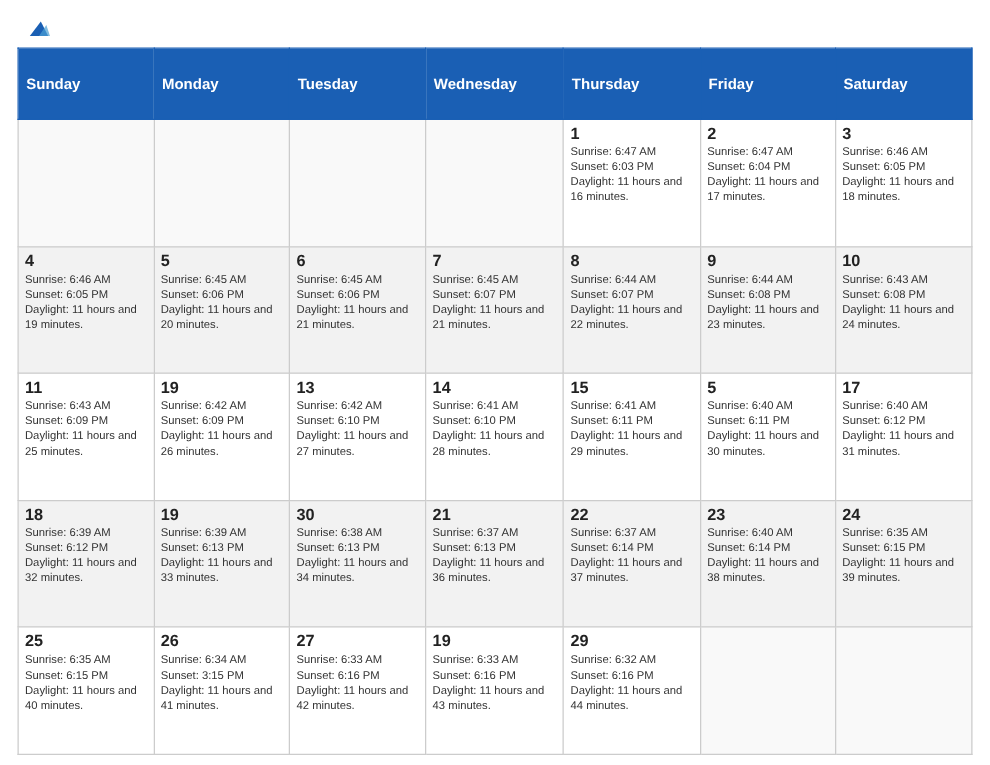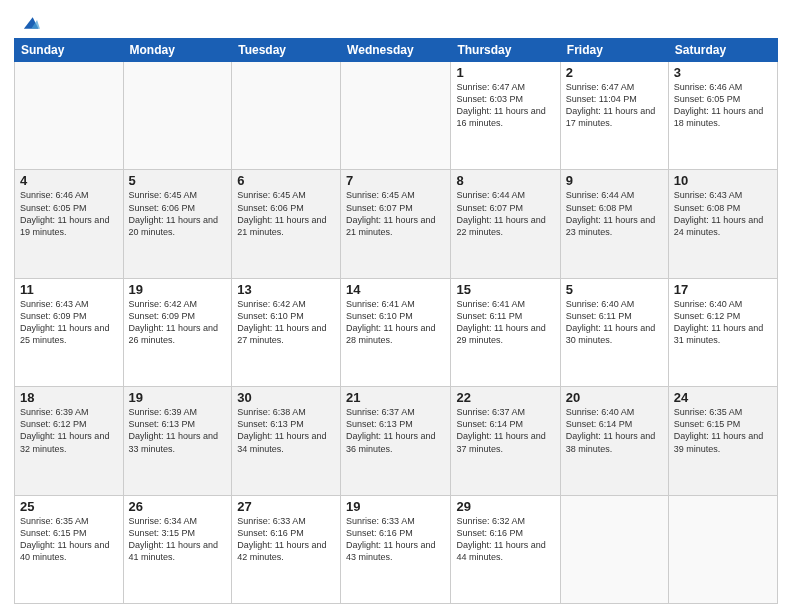--- a/index.html
+++ b/index.html
@@ -59,21 +59,21 @@
       width: 100%;
       border-collapse: collapse;
       flex: 1;
     }
     .calendar th {
       background: #1a5fb4;
       color: #fff;
       font-size: 12px;
       font-weight: bold;
       text-align: left;
-      padding: 4px 6px;
+      padding: 21px 6px;
       border: 1px solid #1a5fb4;
     }
     .calendar td {
       border: 1px solid #ccc;
       vertical-align: top;
       padding: 3px 5px;
       width: 113px;
       height: 80px;
       font-size: 9.5px;
       color: #333;
@@ -141,21 +141,21 @@
           <td>
             <span class="day-number">1</span>
             <div class="day-info">Sunrise: 6:47 AM
 Sunset: 6:03 PM
 Daylight: 11 hours
 and 16 minutes.</div>
           </td>
           <td>
             <span class="day-number">2</span>
             <div class="day-info">Sunrise: 6:47 AM
-Sunset: 11:04 PM
+Sunset: 6:04 PM
 Daylight: 11 hours
 and 17 minutes.</div>
           </td>
           <td>
             <span class="day-number">3</span>
             <div class="day-info">Sunrise: 6:46 AM
 Sunset: 6:05 PM
 Daylight: 11 hours
 and 18 minutes.</div>
           </td>
@@ -292,21 +292,21 @@
 and 36 minutes.</div>
           </td>
           <td>
             <span class="day-number">22</span>
             <div class="day-info">Sunrise: 6:37 AM
 Sunset: 6:14 PM
 Daylight: 11 hours
 and 37 minutes.</div>
           </td>
           <td>
-            <span class="day-number">20</span>
+            <span class="day-number">23</span>
             <div class="day-info">Sunrise: 6:40 AM
 Sunset: 6:14 PM
 Daylight: 11 hours
 and 38 minutes.</div>
           </td>
           <td>
             <span class="day-number">24</span>
             <div class="day-info">Sunrise: 6:35 AM
 Sunset: 6:15 PM
 Daylight: 11 hours

